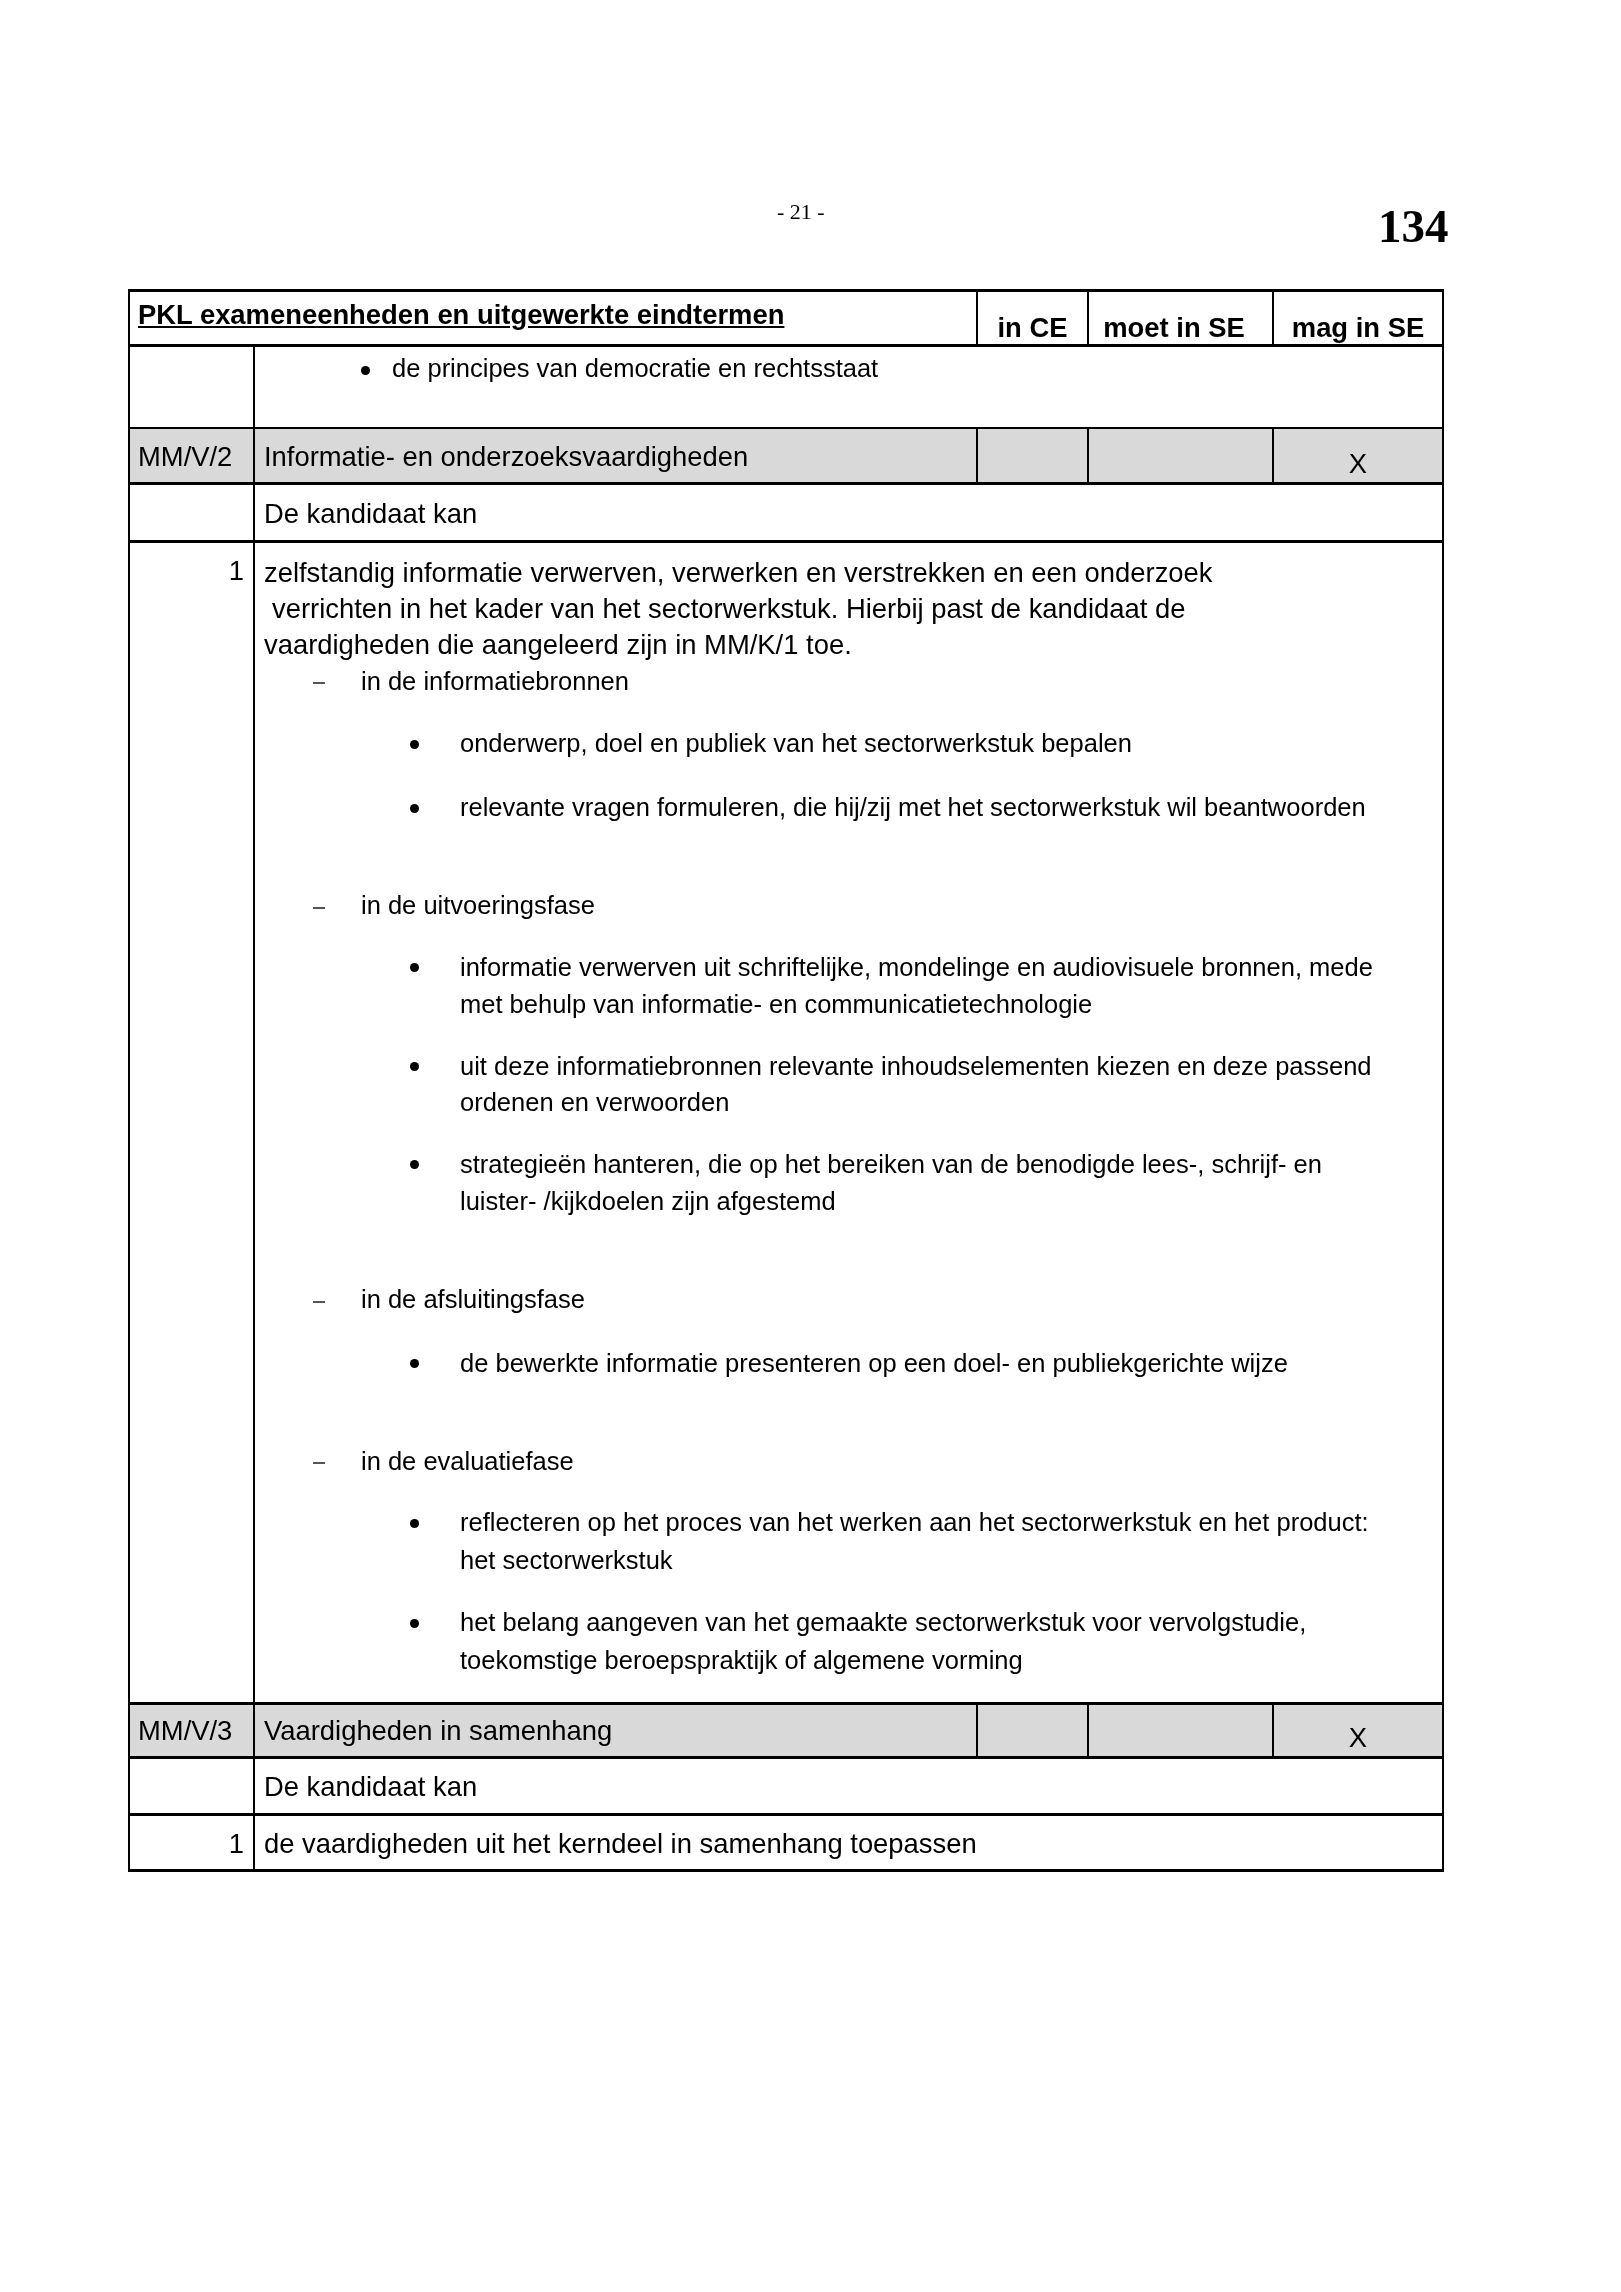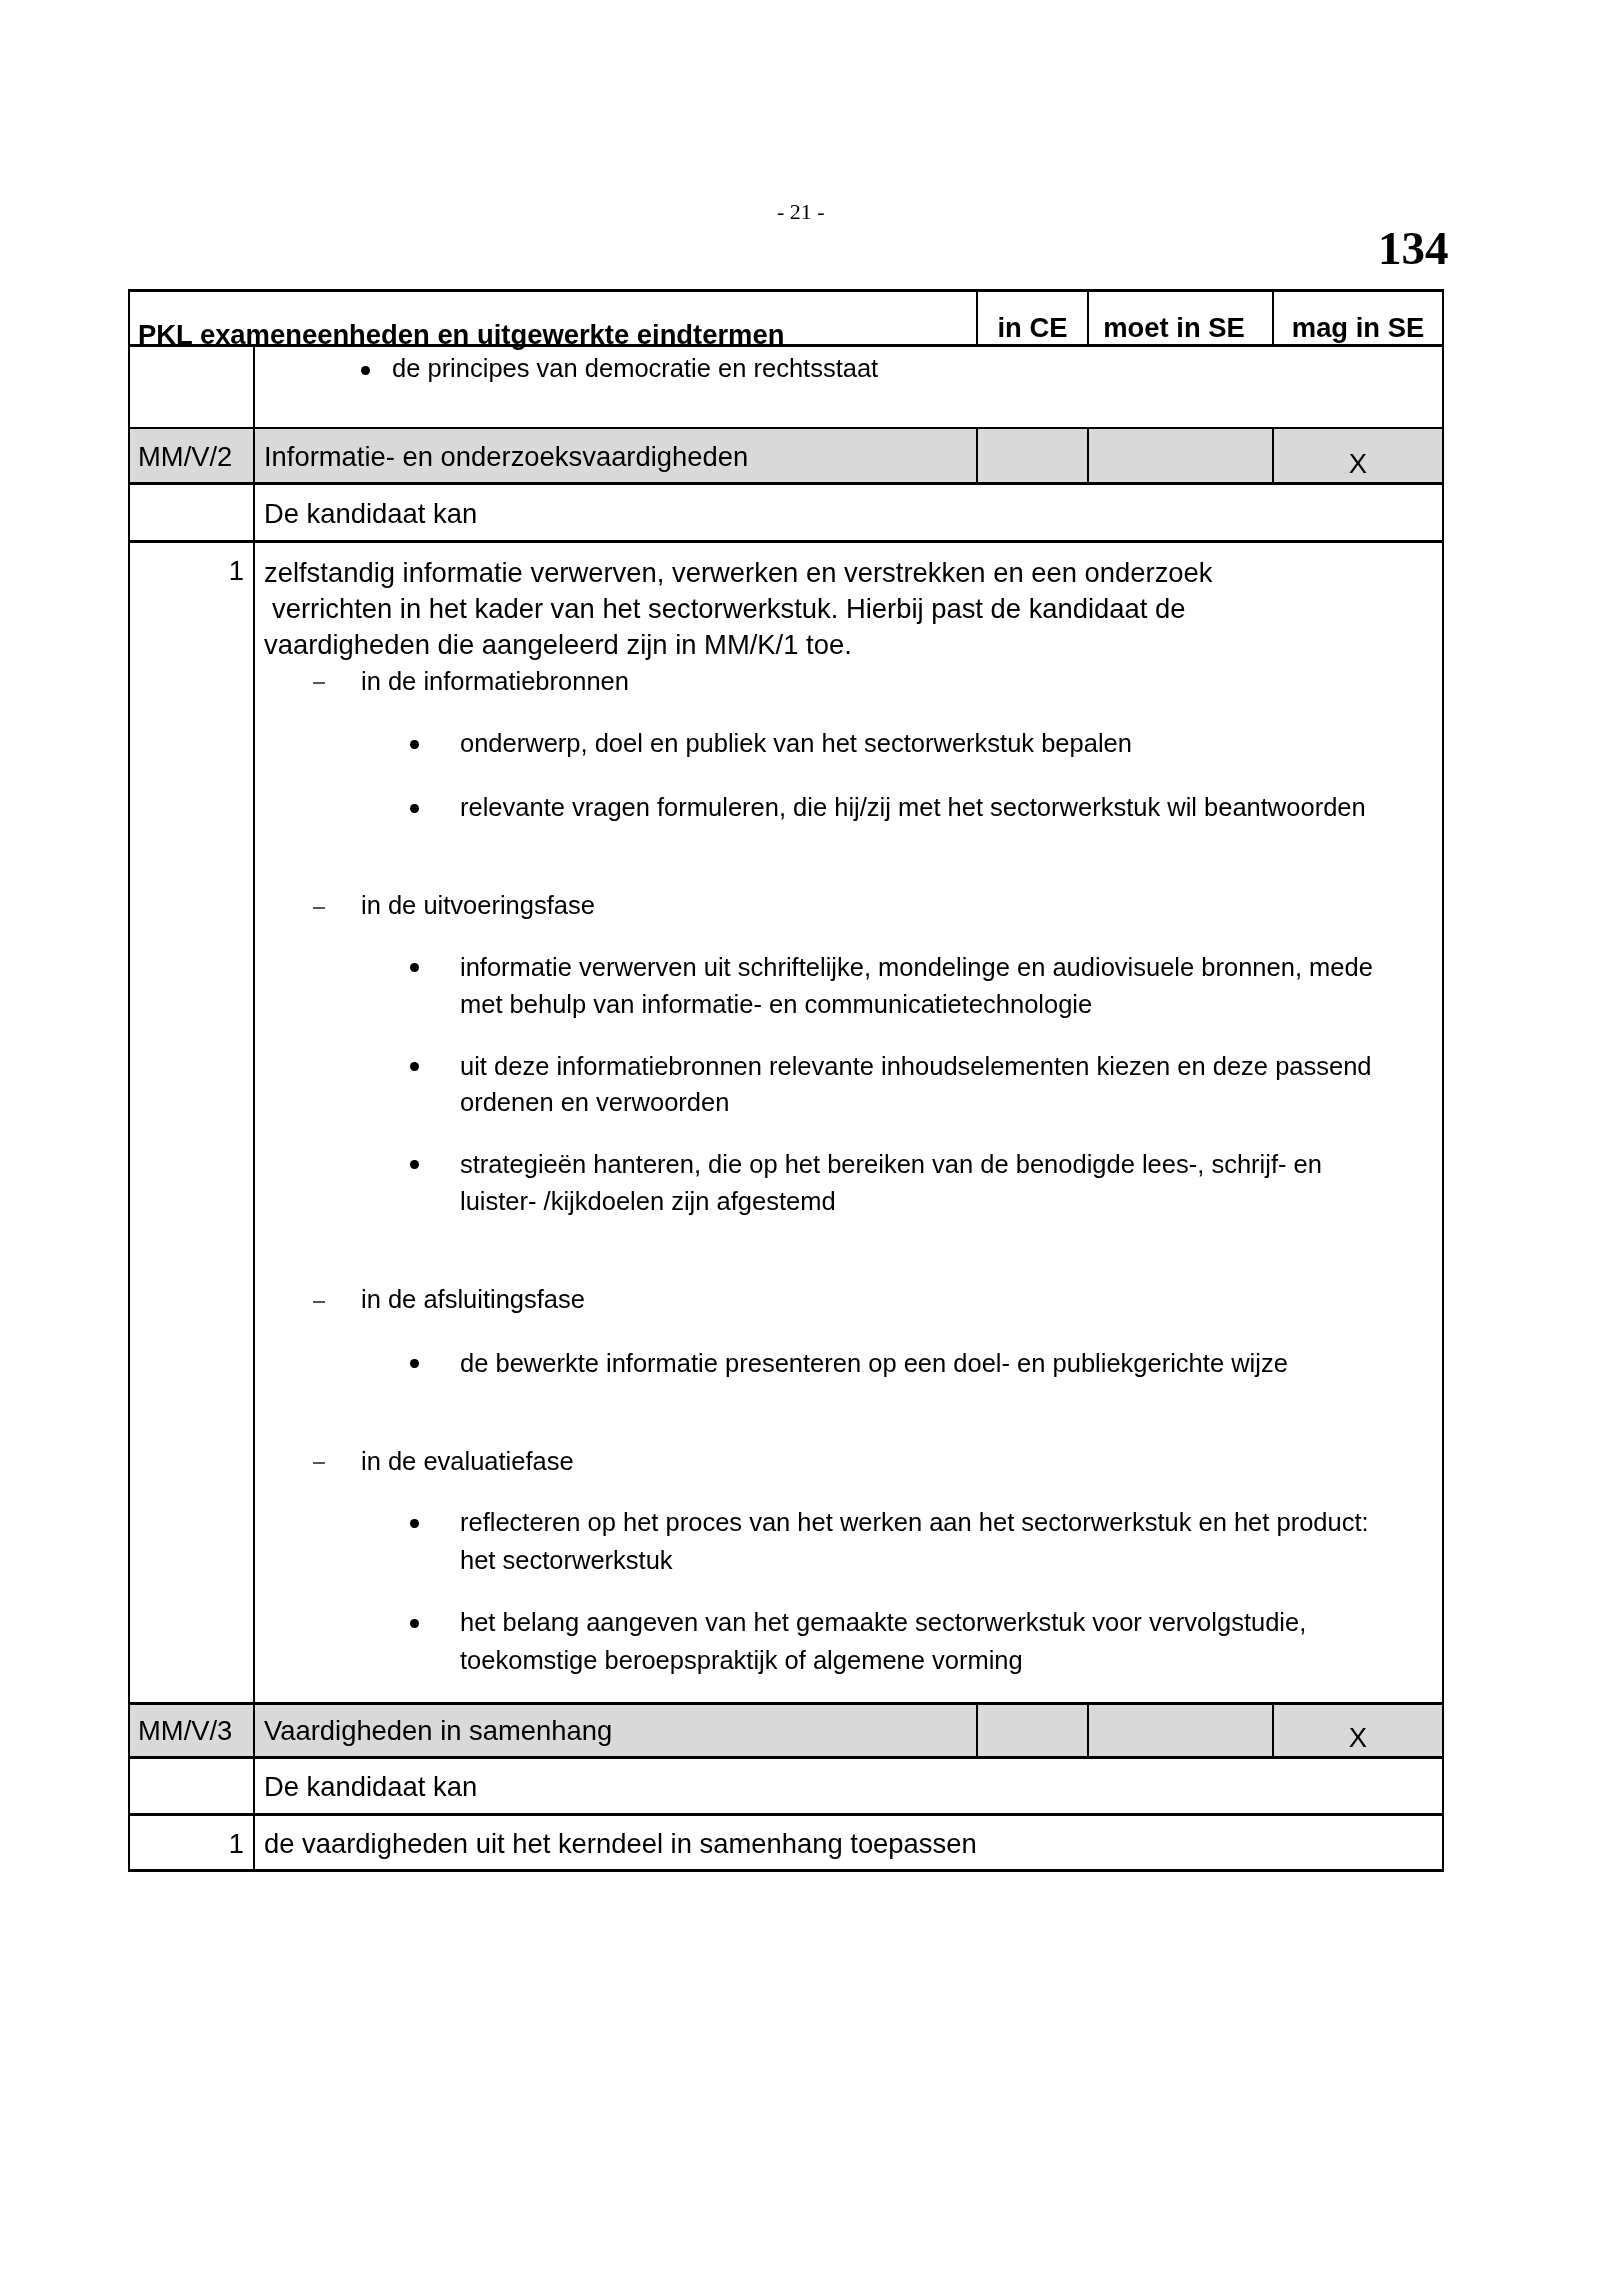--- a/index.html
+++ b/index.html
@@ -1,20 +1,20 @@
 <!DOCTYPE html>
 <html><head>
 <meta charset="utf-8">
 <style>
   html, body { margin:0; padding:0; background:#ffffff; }
   body { width:1621px; height:2293px; position:relative; overflow:hidden;
          font-family:"Liberation Sans", sans-serif; color:#000; }
   .abs { position:absolute; white-space:nowrap; }
   .pagenum { font-family:"Liberation Serif", serif; font-size:22px; top:199px; left:777px; }
-  .docnum  { font-family:"Liberation Serif", serif; font-weight:bold; font-size:47px; top:199px; left:1378px;margin-top:22px; }
+  .docnum  { font-family:"Liberation Serif", serif; font-weight:bold; font-size:47px; top:199px; left:1378px; }
 
   .hline { position:absolute; left:128px; width:1315px; height:2px; background:#000; }
   .hline.thick { height:2.9px; }
   .vline { position:absolute; width:2px; background:#000; }
   .gray { position:absolute; background:#d9d9d9; }
 
   .hdr { font-weight:bold; font-size:27.4px; }
   .t28 { font-size:27.4px; }
   .t26 { font-size:25.5px; }
   .lh { line-height:36px; }
@@ -48,21 +48,21 @@
 <div class="vline" style="left:976px; top:289px; height:57px;"></div>
 <div class="vline" style="left:1087px; top:289px; height:57px;"></div>
 <div class="vline" style="left:1272px; top:289px; height:57px;"></div>
 <div class="vline" style="left:976px; top:428px; height:56px;"></div>
 <div class="vline" style="left:1087px; top:428px; height:56px;"></div>
 <div class="vline" style="left:1272px; top:428px; height:56px;"></div>
 <div class="vline" style="left:976px; top:1703px; height:56px;"></div>
 <div class="vline" style="left:1087px; top:1703px; height:56px;"></div>
 <div class="vline" style="left:1272px; top:1703px; height:56px;"></div>
 
-<div class="abs hdr" style="left:138px; top:319px;">PKL exameneenheden en uitgewerkte eindtermen</div>
+<div class="abs hdr" style="left:138px; top:299px;text-decoration:underline;">PKL exameneenheden en uitgewerkte eindtermen</div>
 <div class="abs hdr center" style="left:978px; width:109px; top:305px;">in CE</div>
 <div class="abs hdr center" style="left:1089px; width:170px; top:305px;">moet in SE</div>
 <div class="abs hdr center" style="left:1274px; width:168px; top:305px;">mag in SE</div>
 
 <div class="bullet" style="left:361px; top:366px;"></div>
 <div class="abs t26" style="left:392px; top:354px;">de principes van democratie en rechtsstaat</div>
 
 <div class="abs t28" style="left:138px; top:441px;">MM/V/2</div>
 <div class="abs t28" style="left:264px; top:441px;">Informatie- en onderzoeksvaardigheden</div>
 <div class="abs t28 center" style="left:1274px; width:168px; top:441px;">X</div>

